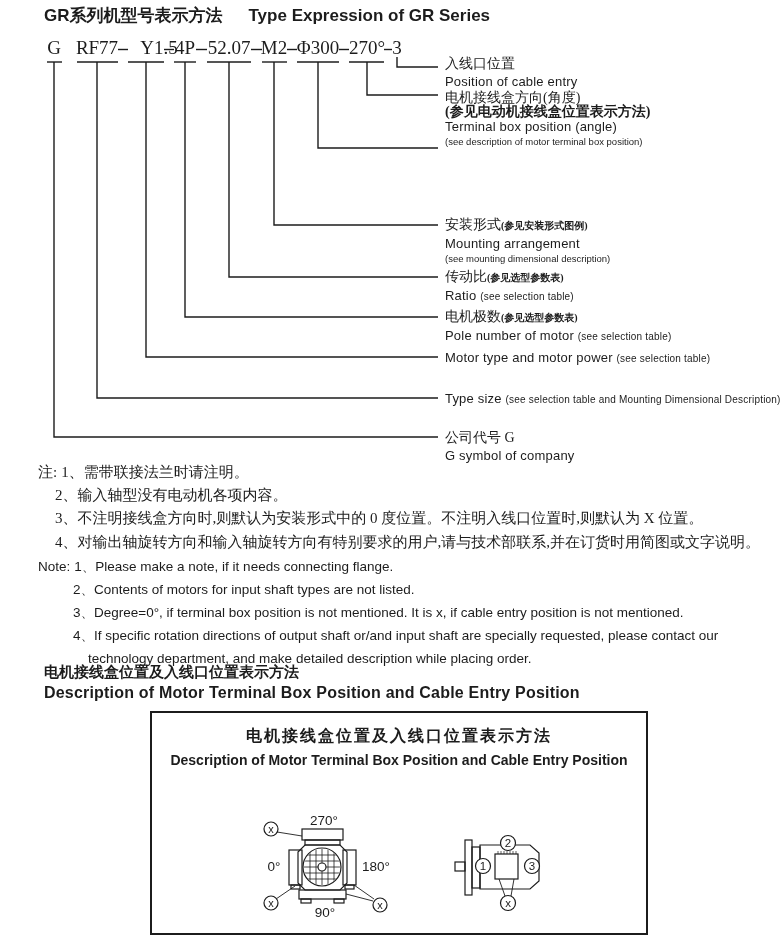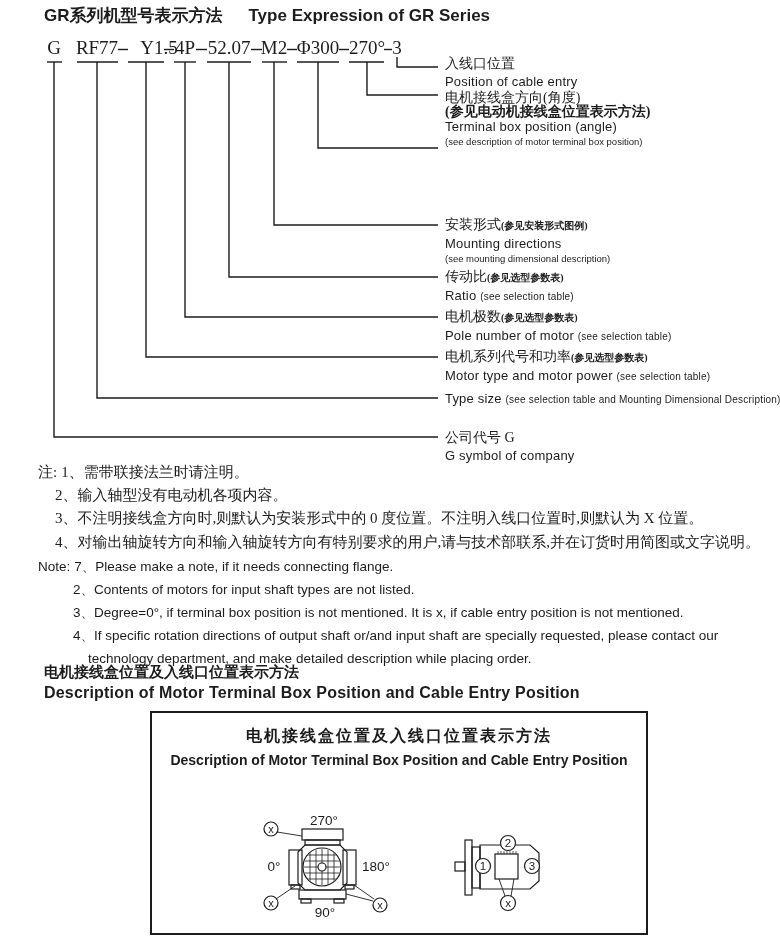--- a/index.html
+++ b/index.html
@@ -108,57 +108,56 @@
   <div class="lbl" style="top:89px">
     <div class="l-cn">电机接线盒方向(角度)</div>
     <div class="l-sm">(参见电动机接线盒位置表示方法)</div>
     <div class="l-en">Terminal box position (angle)</div>
     <div class="l-sme">(see description of motor terminal box position)</div>
   </div>
 
 
   <div class="lbl" style="top:216px">
     <div class="l-cn"><span>安装形式</span><span class="csm">(参见安装形式图例)</span></div>
-    <div class="l-en">Mounting directions</div>
+    <div class="l-en">Mounting arrangement</div>
     <div class="l-sme">(see mounting dimensional description)</div>
   </div>
 
   <div class="lbl" style="top:268px">
     <div class="l-cn"><span>传动比</span><span class="csm">(参见选型参数表)</span></div>
     <div class="l-en"><span>Ratio</span> <span class="esm">(see selection table)</span></div>
   </div>
 
   <div class="lbl" style="top:308px">
     <div class="l-cn"><span>电机极数</span><span class="csm">(参见选型参数表)</span></div>
     <div class="l-en"><span>Pole number of motor</span> <span class="esm">(see selection table)</span></div>
   </div>
 
   <div class="lbl" style="top:348px">
-    <div class="l-cn"><span>电机系列代号和功率</span><span class="csm">(参见选型参数表)</span></div>
     <div class="l-en"><span>Motor type and motor power</span> <span class="esm">(see selection table)</span></div>
   </div>
 
   <div class="lbl" style="top:389px">
     <div class="l-en"><span>Type size</span> <span class="esm">(see selection table and Mounting Dimensional Description)</span></div>
   </div>
 
   <div class="lbl" style="top:429px">
     <div class="l-cn">公司代号 G</div>
     <div class="l-en">G symbol of company</div>
   </div>
 
   <div class="abs notes-cn">
     <div><span class="np">注:</span><span>1、需带联接法兰时请注明。</span></div>
     <div class="ind">2、输入轴型没有电动机各项内容。</div>
     <div class="ind">3、不注明接线盒方向时,则默认为安装形式中的 0 度位置。不注明入线口位置时,则默认为 X 位置。</div>
     <div class="ind">4、对输出轴旋转方向和输入轴旋转方向有特别要求的用户,请与技术部联系,并在订货时用简图或文字说明。</div>
   </div>
 
   <div class="abs notes-en">
-    <div><span class="np">Note:</span><span>7、Please make a note, if it needs connecting flange.</span></div>
+    <div><span class="np">Note:</span><span>1、Please make a note, if it needs connecting flange.</span></div>
     <div class="ind">2、Contents of motors for input shaft types are not listed.</div>
     <div class="ind">3、Degree=0°, if terminal box position is not mentioned. It is x, if cable entry position is not mentioned.</div>
     <div class="ind">4、If specific rotation directions of output shaft or/and input shaft are specially requested, please contact our</div>
     <div class="ind2">technology department, and make detailed description while placing order.</div>
   </div>
 
   <div class="abs sec-cn">电机接线盒位置及入线口位置表示方法</div>
   <div class="abs sec-en">Description of Motor Terminal Box Position and Cable Entry Position</div>
 
   <div class="abs dbox">

